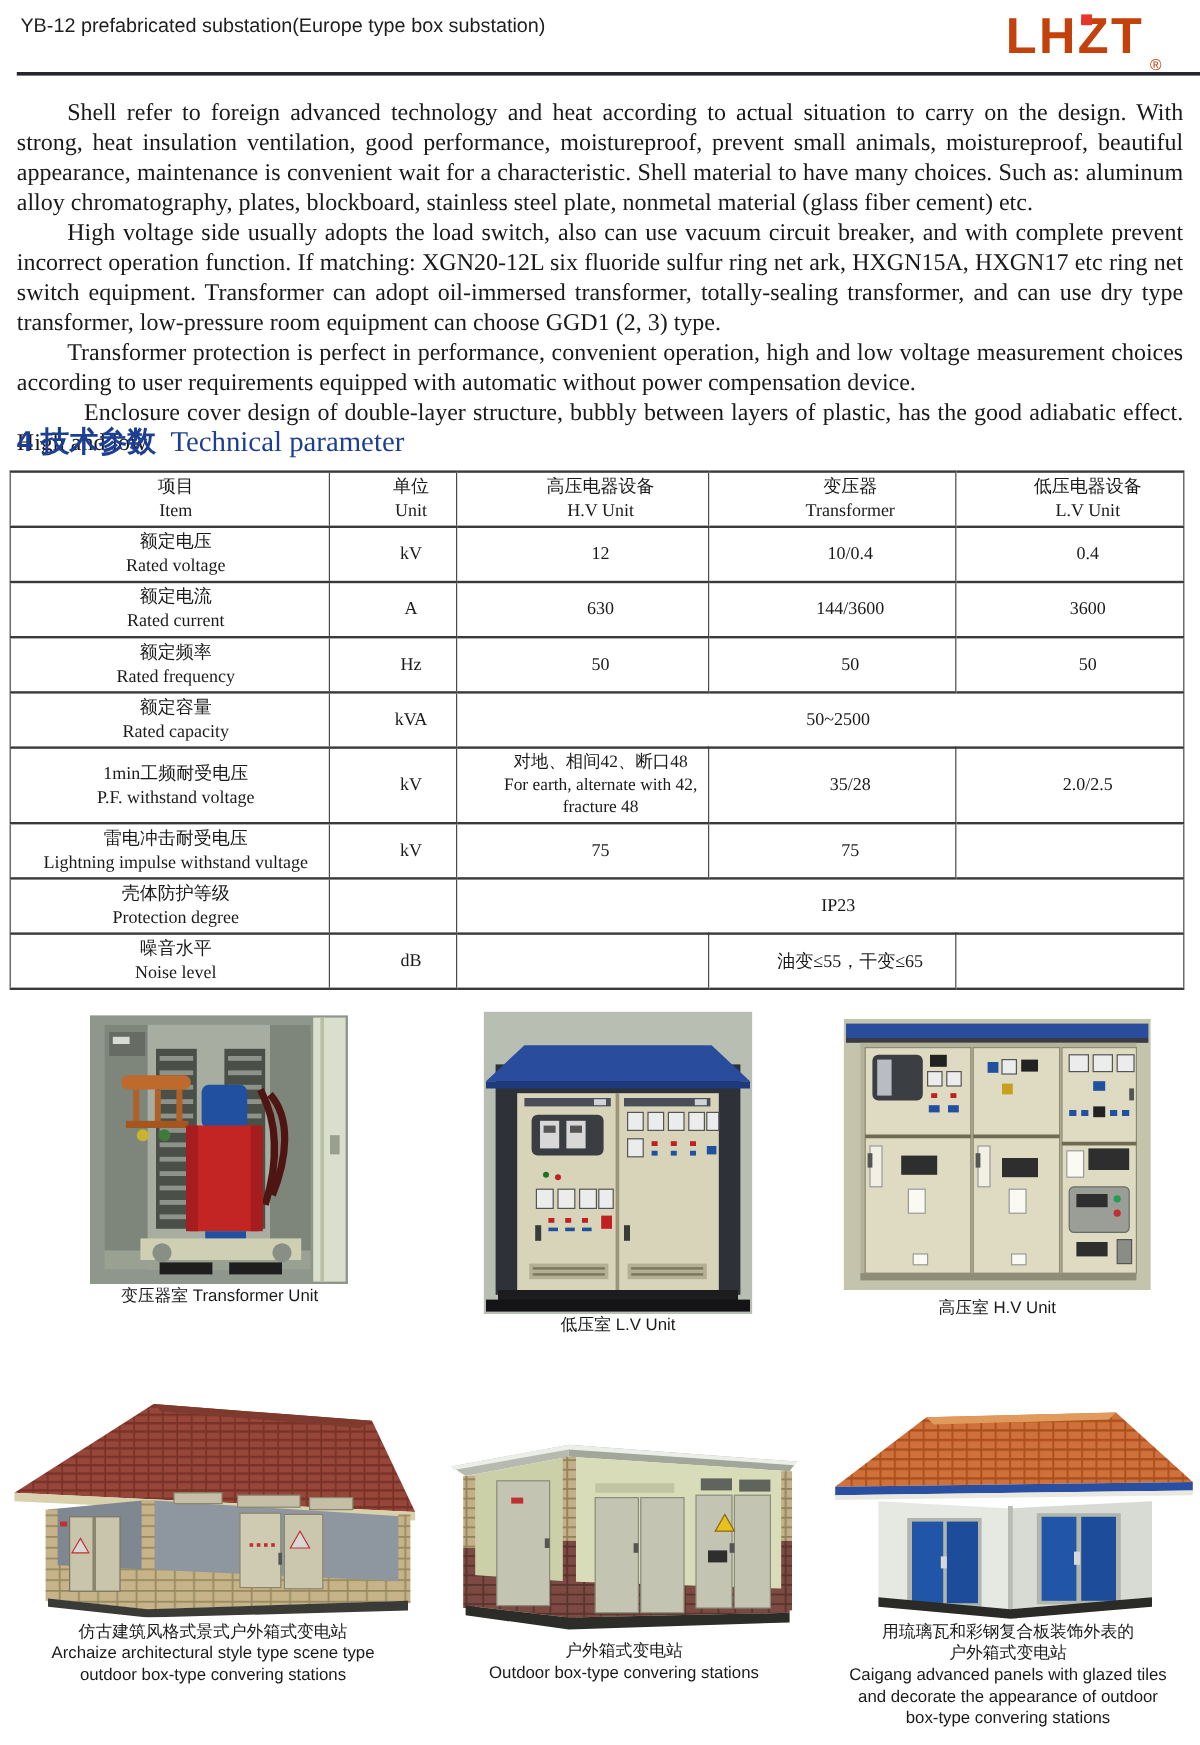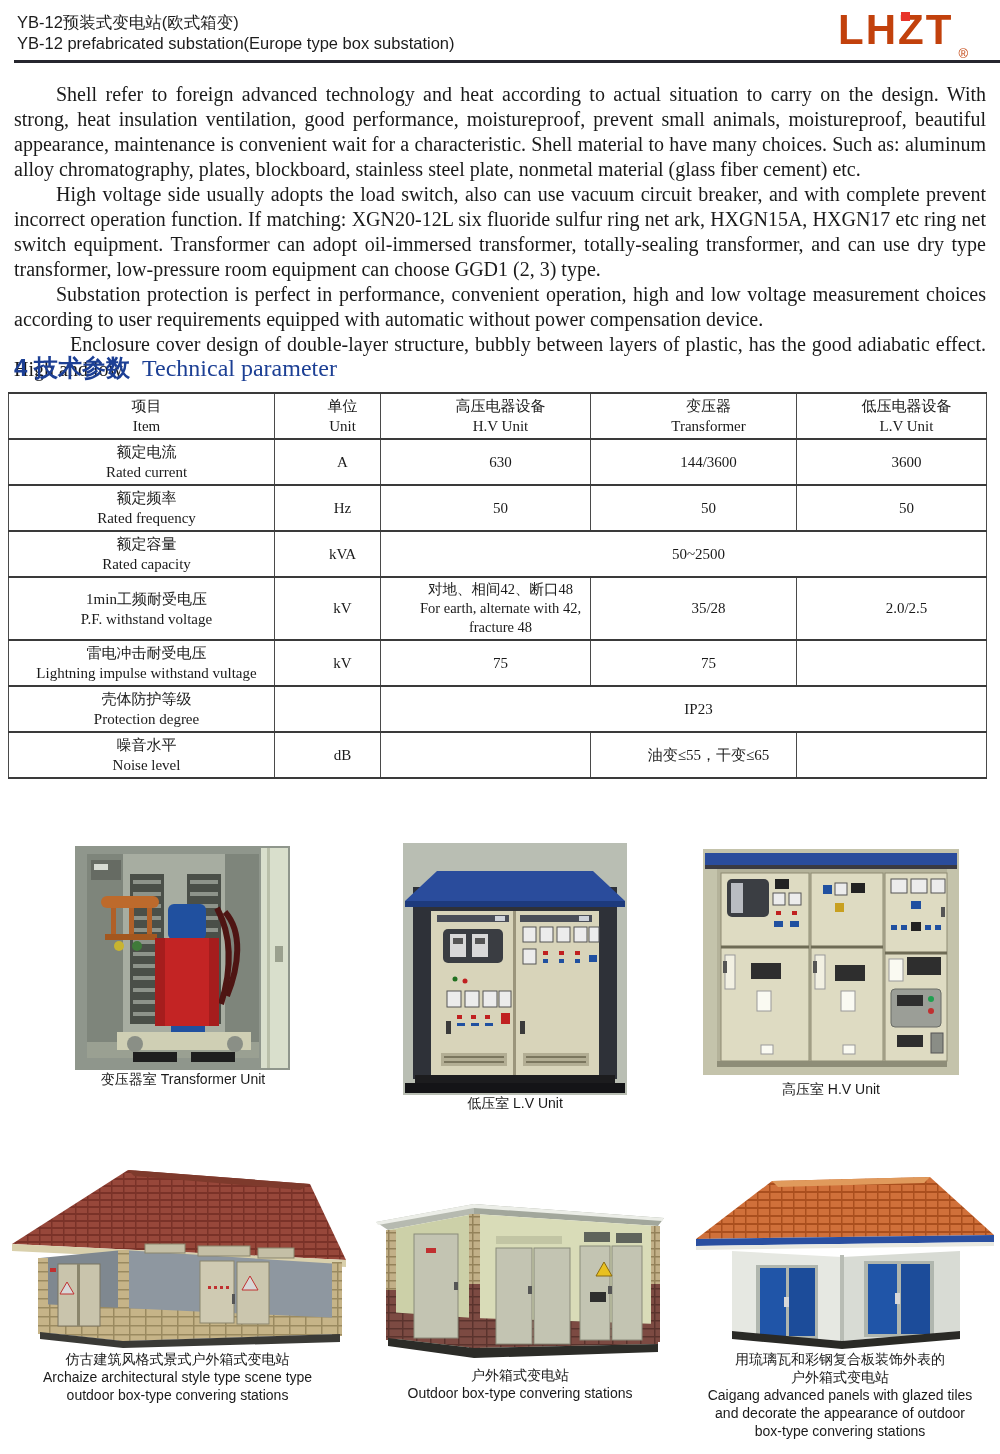--- a/index.html
+++ b/index.html
@@ -42,32 +42,31 @@
   .caption{position:absolute;font-family:"Liberation Sans",sans-serif;font-size:14px;
            line-height:18px;text-align:center;color:#1a1a1a;white-space:pre-line;}
   svg{display:block;}
 </style>
 </head>
 <body>
 
 <div id="page">
 
   <div class="hdr-title">
-    <div>YB-12预装式变电站(欧式箱变)</div>
     <div>YB-12 prefabricated substation(Europe type box substation)</div>
   </div>
   <div class="logo">
     <span>L</span><span>H</span><span class="dot"></span><span>ZT</span><span class="reg">®</span>
   </div>
   <div class="hdr-rule"></div>
 
   <div class="intro">
     <p>Shell refer to foreign advanced technology and heat according to actual situation to carry on the design. With strong, heat insulation ventilation, good performance, moistureproof, prevent small animals, moistureproof, beautiful appearance, maintenance is convenient wait for a characteristic. Shell material to have many choices. Such as: aluminum alloy chromatography, plates, blockboard, stainless steel plate, nonmetal material (glass fiber cement) etc.</p>
     <p>High voltage side usually adopts the load switch, also can use vacuum circuit breaker, and with complete prevent incorrect operation function. If matching: XGN20-12L six fluoride sulfur ring net ark, HXGN15A, HXGN17 etc ring net switch equipment. Transformer can adopt oil-immersed transformer, totally-sealing transformer, and can use dry type transformer, low-pressure room equipment can choose GGD1 (2, 3) type.</p>
-    <p>Substation protection is perfect in performance, convenient operation, high and low voltage measurement choices according to user requirements equipped with automatic without power compensation device.</p>
+    <p>Transformer protection is perfect in performance, convenient operation, high and low voltage measurement choices according to user requirements equipped with automatic without power compensation device.</p>
     <p class="ind2">Enclosure cover design of double-layer structure, bubbly between layers of plastic, has the good adiabatic effect. High and low</p>
   </div>
 
   <div class="sec">
     <span class="cn">4 技术参数</span>
     <span class="en">Technical parameter</span>
   </div>
 
   <table class="ttable">
     <colgroup>
@@ -82,20 +81,28 @@
       <td class="item preline">项目
 Item</td>
       <td class="center preline">单位
 Unit</td>
       <td class="center preline">高压电器设备
 H.V Unit</td>
       <td class="center preline">变压器
 Transformer</td>
       <td class="center preline">低压电器设备
 L.V Unit</td>
+    </tr>
+    <tr style="height:42px">
+      <td class="item preline">额定电压
+Rated voltage</td>
+      <td class="center">kV</td>
+      <td class="center">12</td>
+      <td class="center">10/0.4</td>
+      <td class="center">0.4</td>
     </tr>
     <tr style="height:42px">
       <td class="item preline">额定电流
 Rated current</td>
       <td class="center">A</td>
       <td class="center">630</td>
       <td class="center">144/3600</td>
       <td class="center">3600</td>
     </tr>
     <tr style="height:42px">

